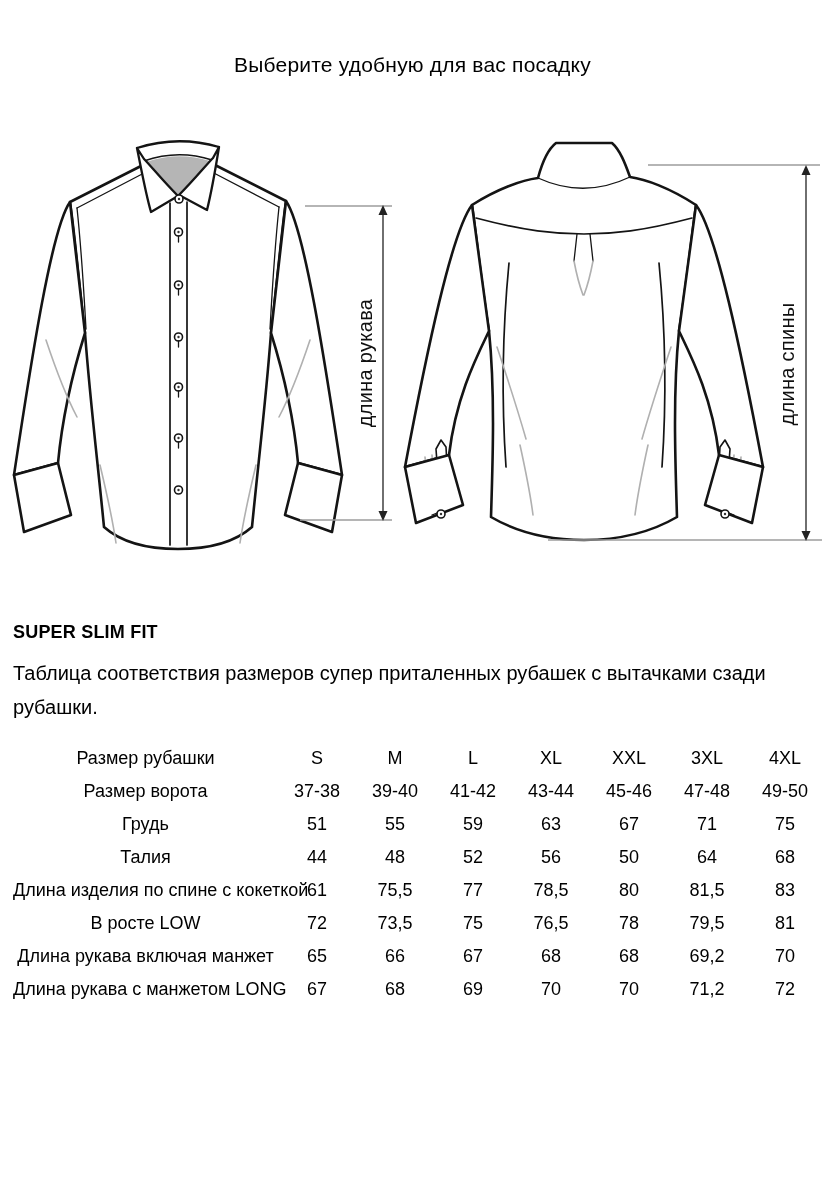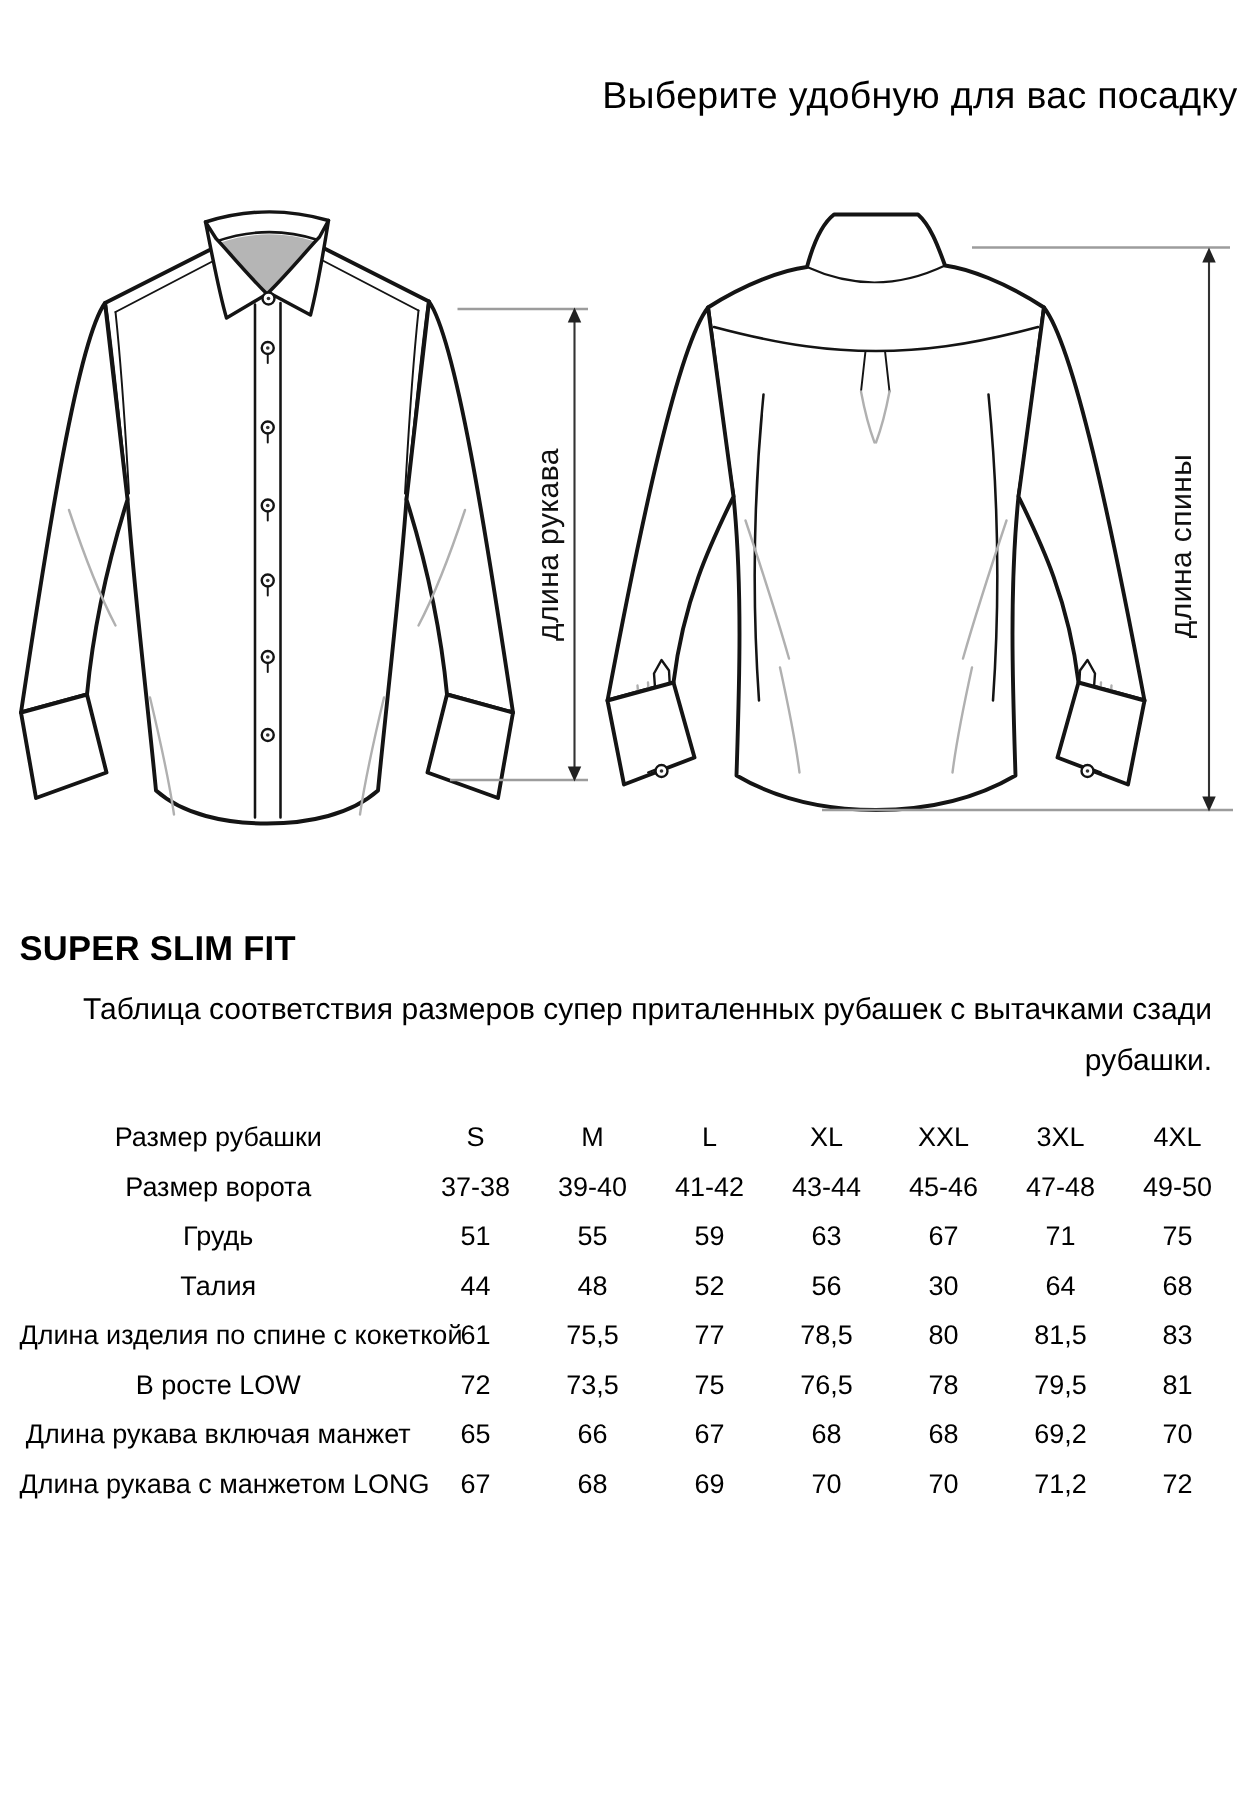--- a/index.html
+++ b/index.html
@@ -6,51 +6,50 @@
   html, body { margin: 0; padding: 0; background: #ffffff; }
   body {
     width: 825px; height: 1200px;
     font-family: "Liberation Sans", sans-serif;
     color: #000;
   }
   .page { width: 825px; height: 1200px; overflow: hidden; background: #fff; }
 
   .title {
     margin: 50px 0 0 0;
-    font-size: 25px; line-height: 29px;
-    font-weight: 400; text-align: right;
+    font-size: 21px; line-height: 29px;
+    font-weight: 400; text-align: center;
     letter-spacing: 0.2px;
   }
 
   .diagram { display: block; margin: 36px 0 0 0; }
 
   
   .ol   { stroke: var(--outline, #141414); stroke-width: 2.6; fill: #ffffff; stroke-linejoin: round; stroke-linecap: round; }
   .med  { stroke: var(--outline, #141414); stroke-width: 1.7; fill: none; stroke-linecap: round; }
   .thin { stroke: var(--outline, #141414); stroke-width: 1.3; fill: none; stroke-linecap: round; }
   .fold { stroke: var(--fold, #b0b0b0); stroke-width: 1.6; fill: none; stroke-linecap: round; }
   .ext  { stroke: var(--dimension, #9c9c9c); stroke-width: 1.6; fill: none; }
   .dim  { stroke: #333333; stroke-width: 1.4; fill: none; }
   .arr  { fill: #222222; stroke: none; }
   .btn  { fill: #ffffff; stroke: var(--outline, #141414); stroke-width: 1.6; }
   .dot  { fill: #333333; stroke: none; }
   .shade { fill: var(--shade, #b5b5b5); stroke: none; }
   .dimlabel { font-size: 20px; fill: #101010; letter-spacing: 0.3px; }
 
   .heading {
     margin: 44px 0 0 13px;
-    font-size: 23px; line-height: 27px;
+    font-size: 18px; line-height: 27px;
     font-weight: 700; letter-spacing: 0.2px;
   }
   .desc {
     margin: 10px 0 0 13px;
     max-width: 795px;
     font-size: 20px; line-height: 34px;
     font-weight: 400;
-    text-align: right;
   }
 
   table.size-table {
     margin: 18px 0 0 13px;
     border-collapse: collapse;
     table-layout: fixed;
     width: 811px;
   }
   table.size-table td {
     font-size: 18px;
@@ -230,21 +229,21 @@
           <td class="row-value">67</td>
           <td class="row-value">71</td>
           <td class="row-value">75</td>
         </tr>
         <tr>
           <td class="row-label">Талия</td>
           <td class="row-value">44</td>
           <td class="row-value">48</td>
           <td class="row-value">52</td>
           <td class="row-value">56</td>
-          <td class="row-value">30</td>
+          <td class="row-value">50</td>
           <td class="row-value">64</td>
           <td class="row-value">68</td>
         </tr>
         <tr>
           <td class="row-label">Длина изделия по спине с кокеткой</td>
           <td class="row-value">61</td>
           <td class="row-value">75,5</td>
           <td class="row-value">77</td>
           <td class="row-value">78,5</td>
           <td class="row-value">80</td>

